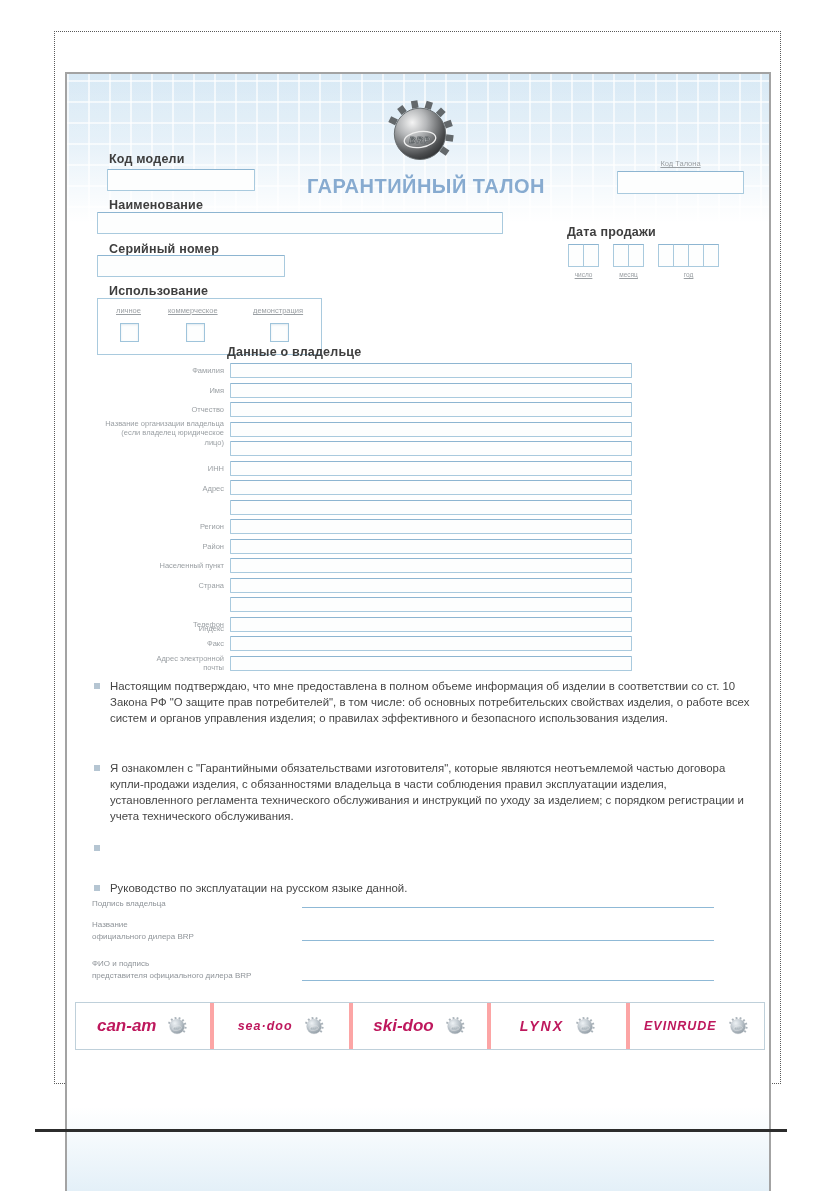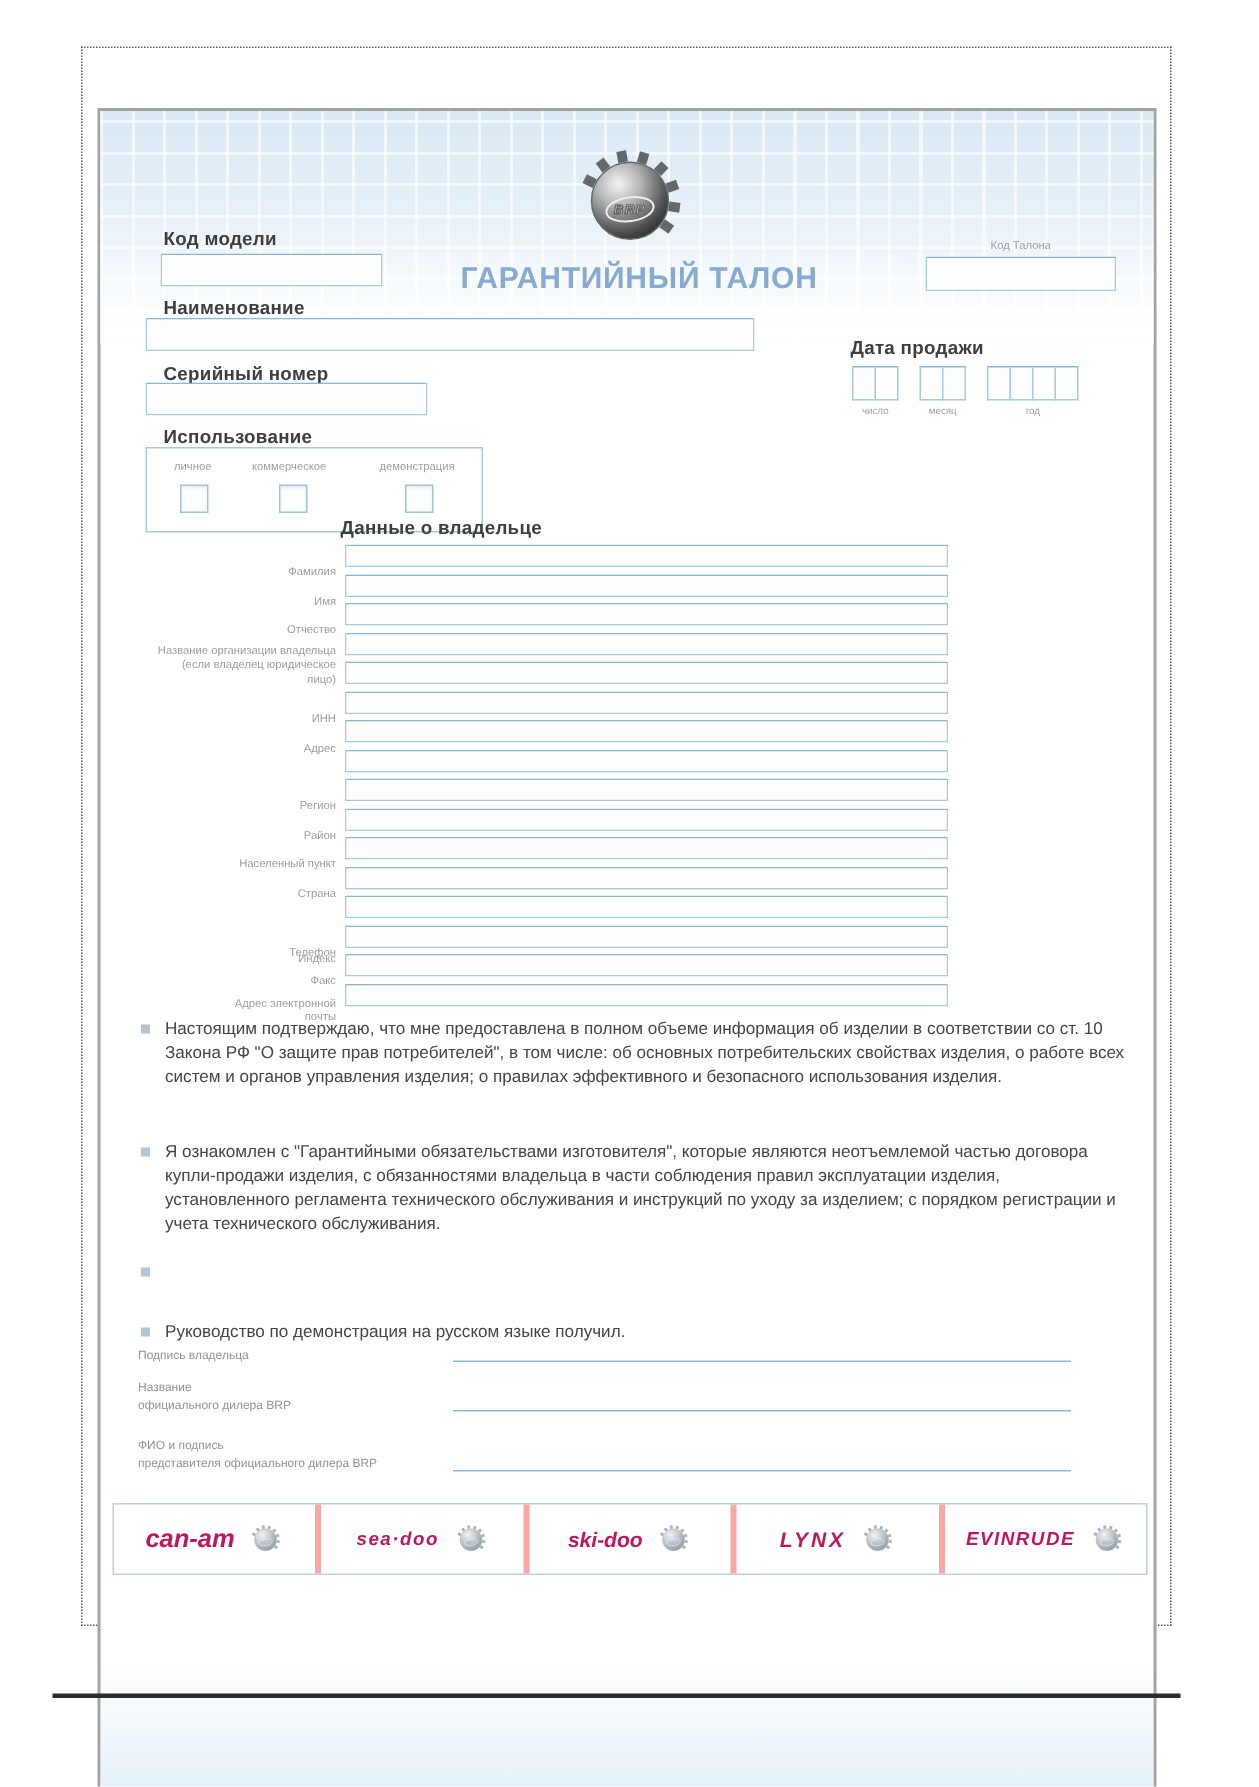--- a/index.html
+++ b/index.html
@@ -17,56 +17,56 @@
       repeating-linear-gradient(90deg, rgba(255,255,255,.65) 0 2px, rgba(0,0,0,0) 2px 21px),
       repeating-linear-gradient(0deg, rgba(255,255,255,.65) 0 2px, rgba(0,0,0,0) 2px 21px),
       linear-gradient(180deg,#d8e9f5 0%, #e6f1f9 100%); }
   .grid-top::after { content:""; position:absolute; inset:0;
     background:linear-gradient(180deg, rgba(255,255,255,0) 0%, rgba(255,255,255,.25) 45%, #ffffff 96%); }
   .bottom-tint { position:absolute; left:0; right:0; bottom:0; height:95px;
     background:linear-gradient(0deg,#e0eef7 0%, rgba(255,255,255,0) 100%); }
 
   .abs { position:absolute; }
   .lbl-bold { font-size:12.5px; font-weight:bold; color:#3e3e3e; letter-spacing:.2px; }
-  .lbl-sm { font-size:7.5px; color:#9a9fa3; }
+  .lbl-sm { font-size:7.5px; color:#9a9fa3;text-decoration:underline; }
   .inp { background:#fdfefe; border:1px solid #a9cade; border-top-color:#8db5d1;
     font-size:11px; color:#333; padding:0 4px; outline:none; border-radius:1px; }
 
   .title { width:100%; text-align:center; font-size:20px; font-weight:bold;
     color:#87abd0; letter-spacing:.5px; }
 
   .date-group { display:flex; }
   .date-cell { width:16px; height:23px; background:#fdfefe;
     border:1px solid #a9cade; border-top-color:#8db5d1; margin-left:-1px; }
   .date-cell:first-child { margin-left:0; }
 
   .usage-box { border:1px solid #a9cade; background:rgba(255,255,255,.35); }
   .checkbox { width:19px; height:19px; background:#fdfefe;
     border:1px solid #9fc4db; box-shadow:inset 0 1px 2px rgba(140,170,195,.25); }
 
   .owner-label { width:132px; text-align:right; font-size:7.5px; color:#9a9fa3;
-    line-height:1.25; position:absolute; left:25px;margin-top:10px; }
+    line-height:1.25; position:absolute; left:25px; }
   .owner-inp { position:absolute; left:163px; width:402px; height:15px; }
 
   .statement { position:absolute; left:25px; width:658px; font-size:11.4px;
     line-height:16px; color:#454545; padding-left:18px; }
   .bullet { position:absolute; left:2px; top:5px; width:6px; height:6px;
     background:#b5c5d2; }
 
   .sig-label { font-size:8px; color:#8f9499; line-height:1.45; }
   .sig-line { position:absolute; left:235px; width:412px; border-bottom:1px solid #8fb9d6; }
 
   .brand-bar { position:absolute; left:8px; top:928px; width:690px; height:48px;
     border:1px solid #bfd0da; background:rgba(255,255,255,.5); display:flex; }
   .brand-cell { flex:1; display:flex; align-items:center; justify-content:center; gap:9px; }
   .brand-cell + .brand-cell { border-left:4px solid #fca5a5; }
   .wm { font-weight:bold; font-style:italic; color:#be185d; white-space:nowrap; }
   .wm-canam   { font-size:17px; }
   .wm-seadoo  { font-size:12.5px; letter-spacing:1px; }
-  .wm-skidoo  { font-size:14px; }
+  .wm-skidoo  { font-size:17px; }
   .wm-lynx    { font-size:14px; letter-spacing:2px; }
   .wm-evinrude{ font-size:12.5px; letter-spacing:1px; }
 
   .thick-rule { position:absolute; left:35px; top:1129px; width:752px; height:3px;
     background:#2c2c2c; }
 
   .hidden-defs { position:absolute; width:0; height:0; overflow:hidden; }
 </style>
 </head>
 <body>
@@ -209,21 +209,21 @@
   </div>
   <div class="statement" style="top:686px;">
     <span class="bullet"></span>
     <span>Я ознакомлен с "Гарантийными обязательствами изготовителя", которые являются неотъемлемой частью договора купли-продажи изделия, с обязанностями владельца в части соблюдения правил эксплуатации изделия, установленного регламента технического обслуживания и инструкций по уходу за изделием; с порядком регистрации и учета технического обслуживания.</span>
   </div>
   <div class="statement" style="top:766px;">
     <span class="bullet"></span>
   </div>
   <div class="statement" style="top:806px;">
     <span class="bullet"></span>
-    <span>Руководство по демонстрация на русском языке получил.</span>
+    <span>Руководство по эксплуатации на русском языке данной.</span>
   </div>
 
   <div class="abs sig-label" style="left:25px; top:824px;">Подпись владельца</div>
   <div class="sig-line" style="top:833px;"></div>
 
   <div class="abs sig-label" style="left:25px; top:845px;">
     <div>Название</div>
     <div>официального дилера BRP</div>
   </div>
   <div class="sig-line" style="top:866px;"></div>

